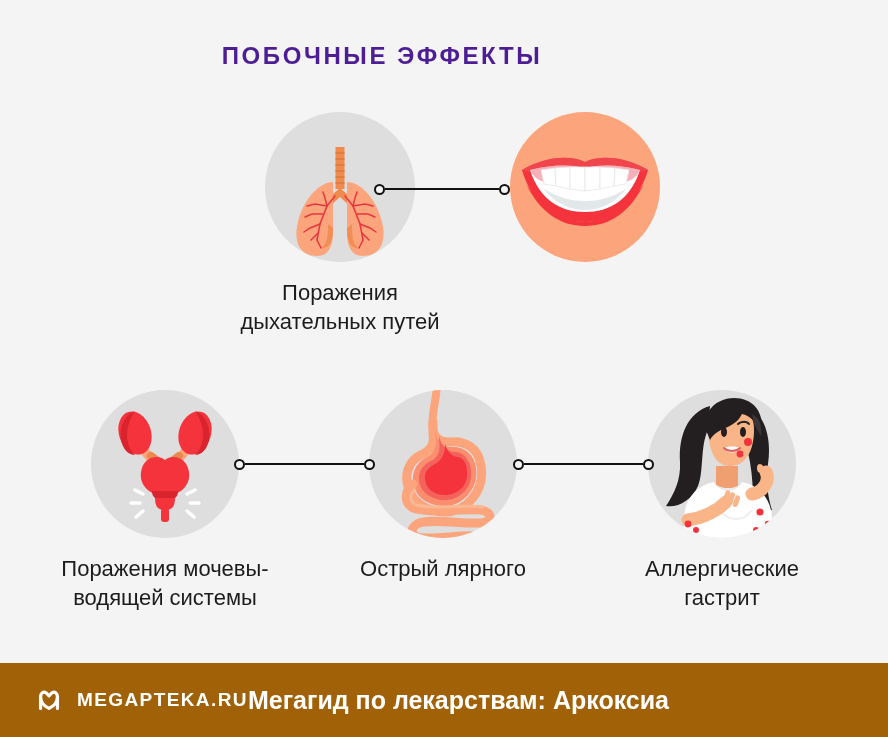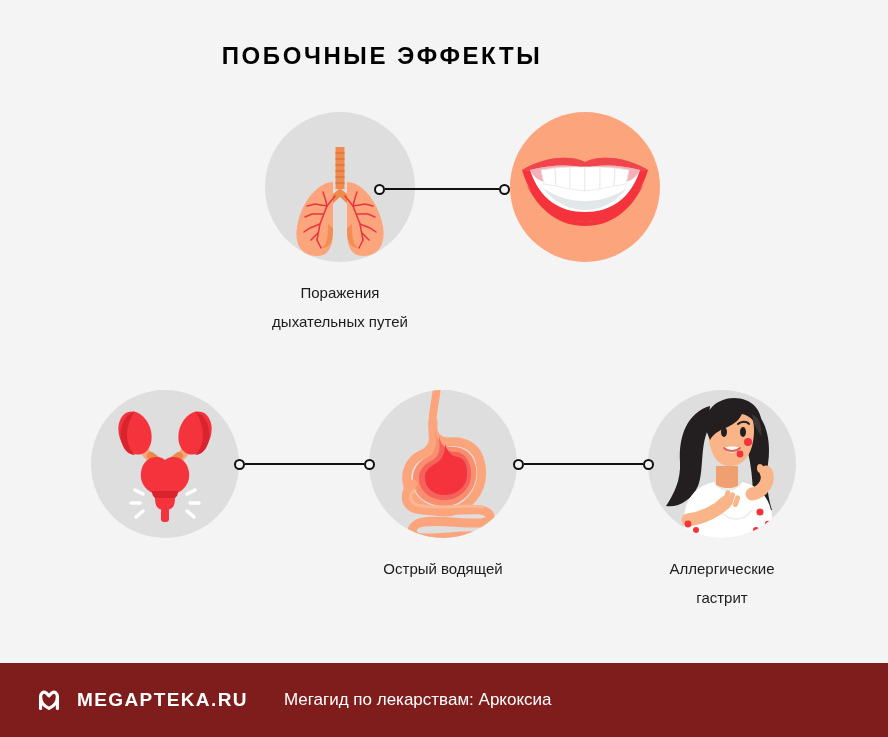--- a/index.html
+++ b/index.html
@@ -24,41 +24,41 @@
   
   .title {
     position: absolute;
     top: 42px;
     left: 0;
     width: 764px;
     text-align: center;
     font-size: 24px;
     font-weight: bold;
     letter-spacing: 2.6px;
-    color: #000000;
+    color: #4c1d95;
     text-transform: uppercase;
   }
 
   
   .node {
     position: absolute;
     text-align: center;
   }
   .circle {
     position: relative;
     border-radius: 50%;
     overflow: hidden;
     margin: 0 auto;
   }
   .circle.gray { background: #dedede; }
   .circle.peach { background: #fca57c; }
 
   .node-label {
     margin-top: 16px;
-    font-size: 15px;
+    font-size: 22px;
     line-height: 29px;
     color: #1c1c1c;
     white-space: pre-line;
   }
 
   
   .node-lungs  { left: 180px; top: 112px; width: 320px; }
   .node-mouth  { left: 425px; top: 112px; width: 320px; }
   .node-lungs .circle,
   .node-mouth .circle { width: 150px; height: 150px; }
@@ -96,42 +96,41 @@
   .conn-2 { left: 234px; top: 457px; width: 141px; }
   .conn-3 { left: 513px; top: 457px; width: 141px; }
 
   
   .footer {
     position: absolute;
     left: 0;
     bottom: 0;
     width: 888px;
     height: 74px;
-    background: #7f1d1d;
+    background: #a16207;
     display: flex;
     align-items: center;
     padding-left: 34px;
     box-sizing: border-box;
   }
   .footer-logo-icon {
     width: 30px;
     height: 30px;
     flex: 0 0 auto;
   }
   .footer-brand {
     margin-left: 13px;
     font-size: 19px;
     font-weight: bold;
     letter-spacing: 1.4px;
     color: #ffffff;
   }
   .footer-caption {
-    margin-left: 36px;
-    font-size: 17px;
-    font-weight: normal;
+    font-size: 25px;
+    font-weight: bold;
     color: #ffffff;
   }
 </style>
 </head>
 <body>
 
 <div class="infographic">
 
   <div class="title">ПОБОЧНЫЕ ЭФФЕКТЫ</div>
 
@@ -247,20 +246,22 @@
         <g stroke="#ffffff" stroke-width="3.5" stroke-linecap="round">
           <line x1="52" y1="104" x2="44" y2="100"></line>
           <line x1="49" y1="113" x2="40" y2="113"></line>
           <line x1="52" y1="121" x2="45" y2="127"></line>
           <line x1="96" y1="104" x2="104" y2="100"></line>
           <line x1="99" y1="113" x2="108" y2="113"></line>
           <line x1="96" y1="121" x2="103" y2="127"></line>
         </g>
       </svg>
     </div>
+    <div class="node-label">Поражения мочевы-
+водящей системы</div>
   </div>
 
   <div class="node node-stomach">
     <div class="circle gray">
       <svg viewBox="0 0 148 148" width="148" height="148">
 
         <path d="M68 -4 C66 18 62 26 64 36" stroke="#fca57c" stroke-width="8" fill="none" stroke-linecap="round"></path>
 
         <path d="M64 32 C62 46 70 52 80 52 C96 50 110 58 112 76
                  C116 100 98 122 76 122 C56 122 40 110 38 92
@@ -276,21 +277,21 @@
                  C99 95 89 105 76 105 C65 105 57 99 56 89
                  C55 82 60 77 66 74 C72 71 76 64 76 56 Z" fill="#f4333d"></path>
 
         <path d="M44 94 C36 100 34 112 44 118 C62 124 96 118 112 120
                  C124 122 124 132 112 133 C92 134 58 128 48 134
                  C40 139 42 147 54 148 C74 149 96 144 108 146
                  C118 148 118 154 112 158" fill="none" stroke="#fca57c" stroke-width="9" stroke-linecap="round" stroke-linejoin="round"></path>
         <path d="M46 100 C40 104 40 112 48 115 C66 120 98 114 114 117" fill="none" stroke="#f7b893" stroke-width="3" stroke-linecap="round"></path>
       </svg>
     </div>
-    <div class="node-label">Острый водящей</div>
+    <div class="node-label">Острый лярного</div>
   </div>
 
   <div class="node node-allergy">
     <div class="circle gray">
       <svg viewBox="0 0 148 148" width="148" height="148">
 
         <path d="M62 16 C40 22 30 46 32 72 C33 90 26 104 18 116
                  C30 118 44 110 50 96 C56 82 52 56 60 40 Z" fill="#231f20"></path>
         <path d="M96 14 C116 22 124 46 120 74 C118 94 120 108 124 120
                  L104 120 C106 100 104 80 100 62 Z" fill="#231f20"></path>

